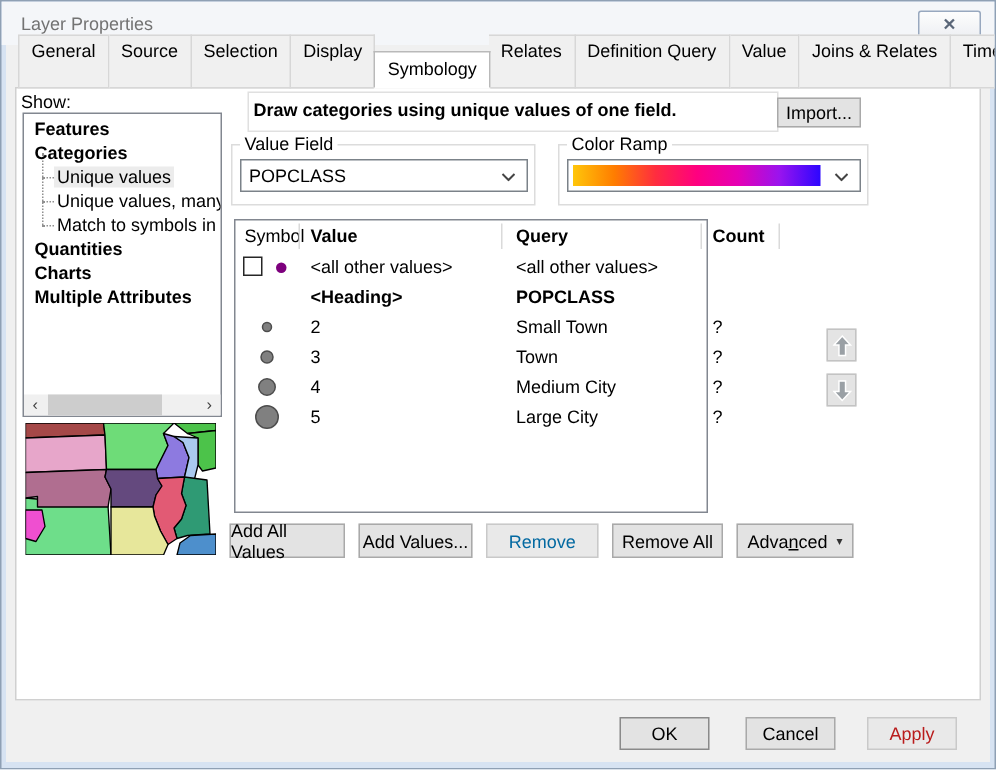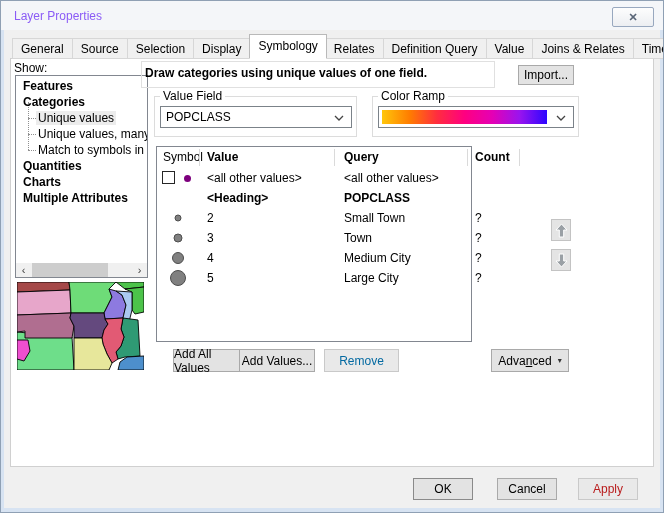--- a/index.html
+++ b/index.html
@@ -4,28 +4,28 @@
 <style>
   html,body{margin:0;padding:0;background:#fff;}
   *{box-sizing:border-box;}
   .window{
     position:relative;width:664px;height:513px;
     background:#d7e3f2;border:1px solid #8fa0b4;
     font-family:"Liberation Sans",sans-serif;font-size:12px;color:#000;
     overflow:hidden;
   }
   .titlebar{position:absolute;left:0;top:0;right:0;height:29px;background:#f4f6f9;display:flex;align-items:center;padding-left:13px;}
-  .title{color:#8b5cf6;}
+  .title{color:#737373;}
   .close-btn{position:absolute;top:6px;right:9px;width:42px;height:20px;border:1px solid #98a8bf;border-radius:2px;background:linear-gradient(#fdfdfd,#eceef2);display:flex;align-items:center;justify-content:center;}
   .close-x{color:#5a6678;font-weight:bold;font-size:11px;line-height:1;}
   .dialog-body{position:absolute;left:3px;right:3px;top:29px;bottom:4px;background:#f0f0f0;}
 
   
   .tabs{position:absolute;left:8px;top:6px;height:23px;display:flex;align-items:flex-end;z-index:3;}
-  .tab{height:21px;line-height:20px;padding:0 8px;background:#f0f0f0;border:1px solid #d7d7d7;border-left:none;white-space:nowrap;}
+  .tab{height:36px;line-height:20px;padding:0 8px;background:#f0f0f0;border:1px solid #d7d7d7;border-left:none;white-space:nowrap;}
   .tab:first-child{border-left:1px solid #d7d7d7;}
   .tab.active{background:#fff;height:25px;line-height:23px;border:1px solid #b9b9b9;border-bottom:1px solid #fff;margin:0 -1px;position:relative;z-index:4;}
 
   .tab-page{position:absolute;left:6px;top:28px;width:644px;height:409px;background:#fff;border:1px solid #d0d0d0;z-index:1;}
 
   
   .show-label{position:absolute;left:3px;top:2px;text-align:right;}
   .show-list{position:absolute;left:4px;top:16px;width:133px;height:203px;border:1px solid #828790;background:#fff;}
   .tree{position:absolute;left:0;top:2px;right:0;bottom:15px;overflow:hidden;}
   .tree-item{position:relative;height:16px;line-height:16px;padding-left:7px;white-space:nowrap;}
@@ -35,21 +35,21 @@
   .tree-guide{position:absolute;left:12px;top:24px;height:48px;border-left:1px dotted #909090;}
   .sel-bg{background:#ececec;padding:0 2px;margin-left:-2px;}
   .hscroll{position:absolute;left:0;right:0;bottom:0;height:14px;background:#f0f0f0;}
   .hs-arrow{position:absolute;top:0;width:15px;height:14px;display:flex;align-items:center;justify-content:center;font-size:11px;color:#404040;line-height:1;}
   .hs-left{left:0;} .hs-right{right:0;}
   .hs-thumb{position:absolute;left:16px;top:0;width:76px;height:14px;background:#cdcdcd;}
 
   .map-preview{position:absolute;left:6px;top:223px;width:127px;height:88px;background:#fff;}
 
   
-  .instruction-box{position:absolute;left:130px;top:2px;width:354px;height:27px;border:1px solid #e0e0e0;}
+  .instruction-box{position:absolute;left:154px;top:2px;width:354px;height:27px;border:1px solid #e0e0e0;}
   .instruction{position:absolute;left:3px;top:4px;font-weight:bold;white-space:nowrap;}
   .btn{border:1px solid #a9a9a9;background:#e3e3e3;display:flex;align-items:center;justify-content:center;font-family:"Liberation Sans",sans-serif;font-size:12px;color:#000;}
   .import-btn{position:absolute;left:507px;top:6px;width:56px;height:20px;}
 
   
   .groupbox{position:absolute;border:1px solid #dcdcdc;}
   .gb-vf{left:143px;top:37px;width:203px;height:41px;}
   .gb-cr{left:361px;top:37px;width:207px;height:41px;}
   .group-label{position:absolute;top:-8px;left:5px;background:#fff;padding:0 3px;white-space:nowrap;}
   .combo{position:absolute;left:5px;top:9px;height:22px;border:1px solid #7b8289;background:#fff;display:flex;align-items:center;}
@@ -75,21 +75,21 @@
   .tcell{position:absolute;top:3px;white-space:nowrap;}
   .cell-value{left:50px;} .cell-label{left:187px;} .cell-count{left:318px;}
   .bold{font-weight:bold;}
 
   
   .move-btn{position:absolute;width:20px;height:22px;background:#e4e4e4;border:1px solid #c3c3c3;display:flex;align-items:center;justify-content:center;}
   .move-up{left:540px;top:160px;} .move-down{left:540px;top:190px;}
 
   
   .action-btn{position:absolute;top:290px;height:23px;}
-  .b-addall{left:142px;width:77px;margin-left:20px;}
+  .b-addall{left:142px;width:77px;}
   .b-addvalues{left:228px;width:76px;}
   .b-remove{left:313px;width:75px;color:#0369a1;border-color:#c9c9c9;background:#e9e9e9;}
   .b-removeall{left:397px;width:74px;}
   .b-advanced{left:480px;width:78px;}
   .adv-arrow{font-size:8px;margin-left:6px;color:#333;}
   .action-btn u{text-decoration:underline;}
 
   
   .footer-btn{position:absolute;top:448px;width:60px;height:22px;}
   .f-ok{left:409px;border-color:#8a8a8a;}
@@ -261,20 +261,21 @@
       </div>
       <div class="move-btn move-down">
         <svg width="13" height="15">
             <path d="M6.5 14 L1 8 H4.3 V1 H8.7 V8 H12 Z" fill="#9aa0a5" stroke="#fff" stroke-width="1"></path>
           </svg>
       </div>
 
       <div class="btn action-btn b-addall">Add All Values</div>
       <div class="btn action-btn b-addvalues">Add Values...</div>
       <div class="btn action-btn b-remove">Remove</div>
+      <div class="btn action-btn b-removeall">Remove All</div>
       <div class="btn action-btn b-advanced">
         <span id="adv-label">Adva<u>n</u>ced</span>
         <span class="adv-arrow">▾</span>
       </div>
     </div>
 
     <div class="btn footer-btn f-ok">OK</div>
     <div class="btn footer-btn f-cancel">Cancel</div>
     <div class="btn footer-btn f-apply">Apply</div>
   </div>

